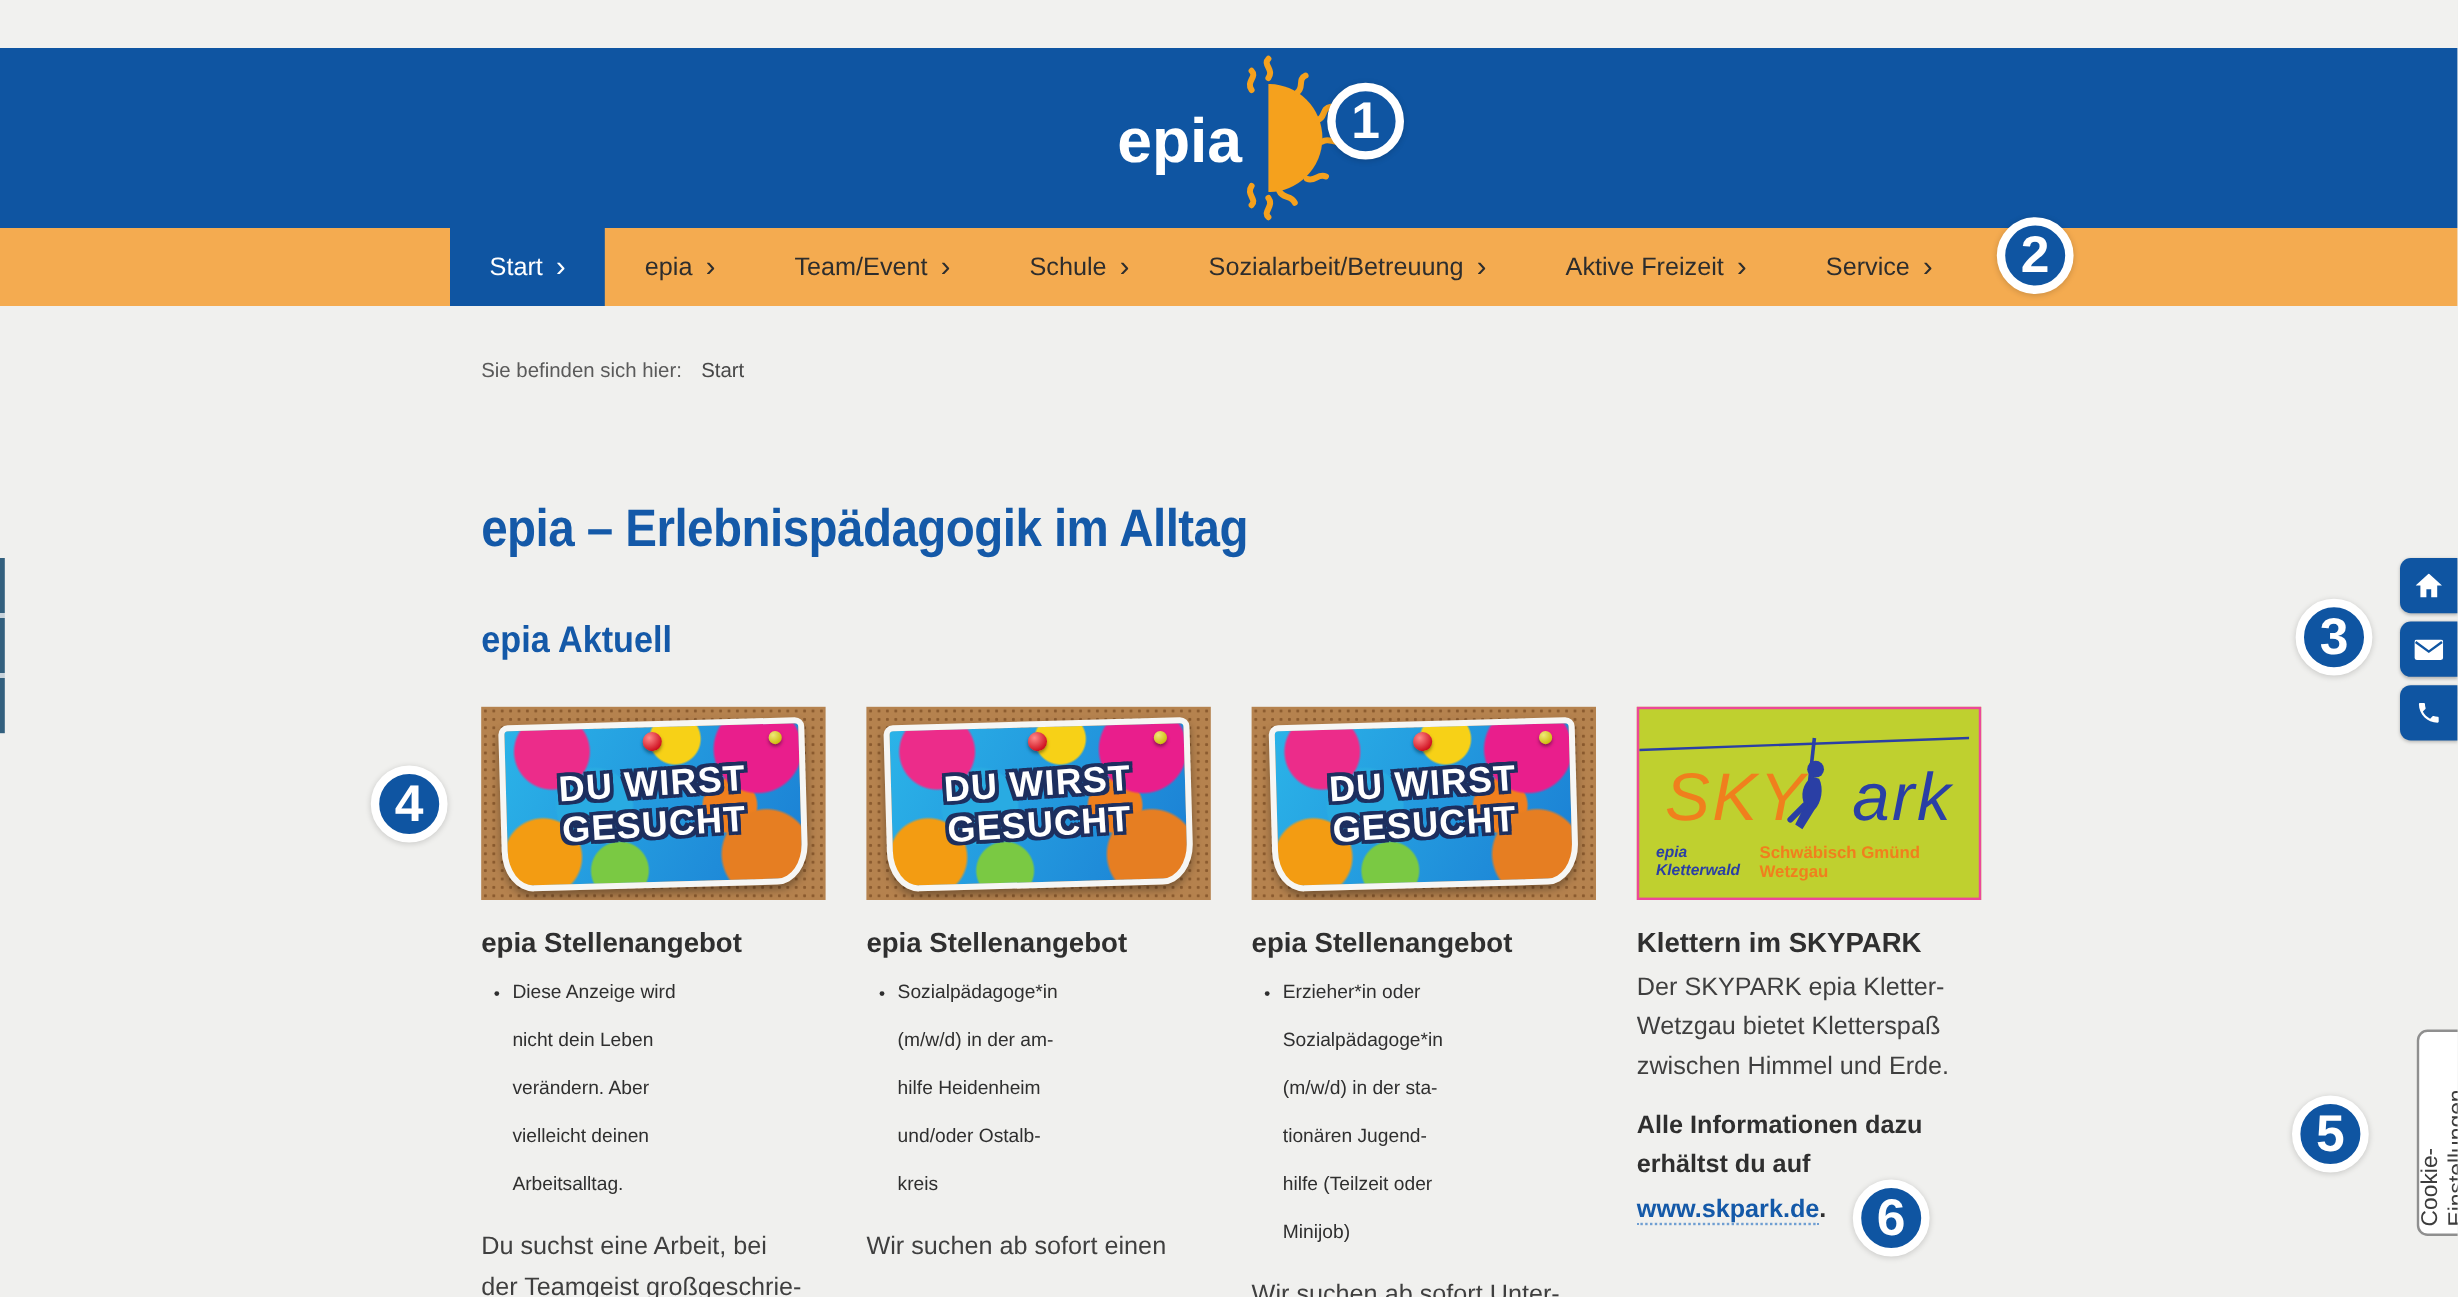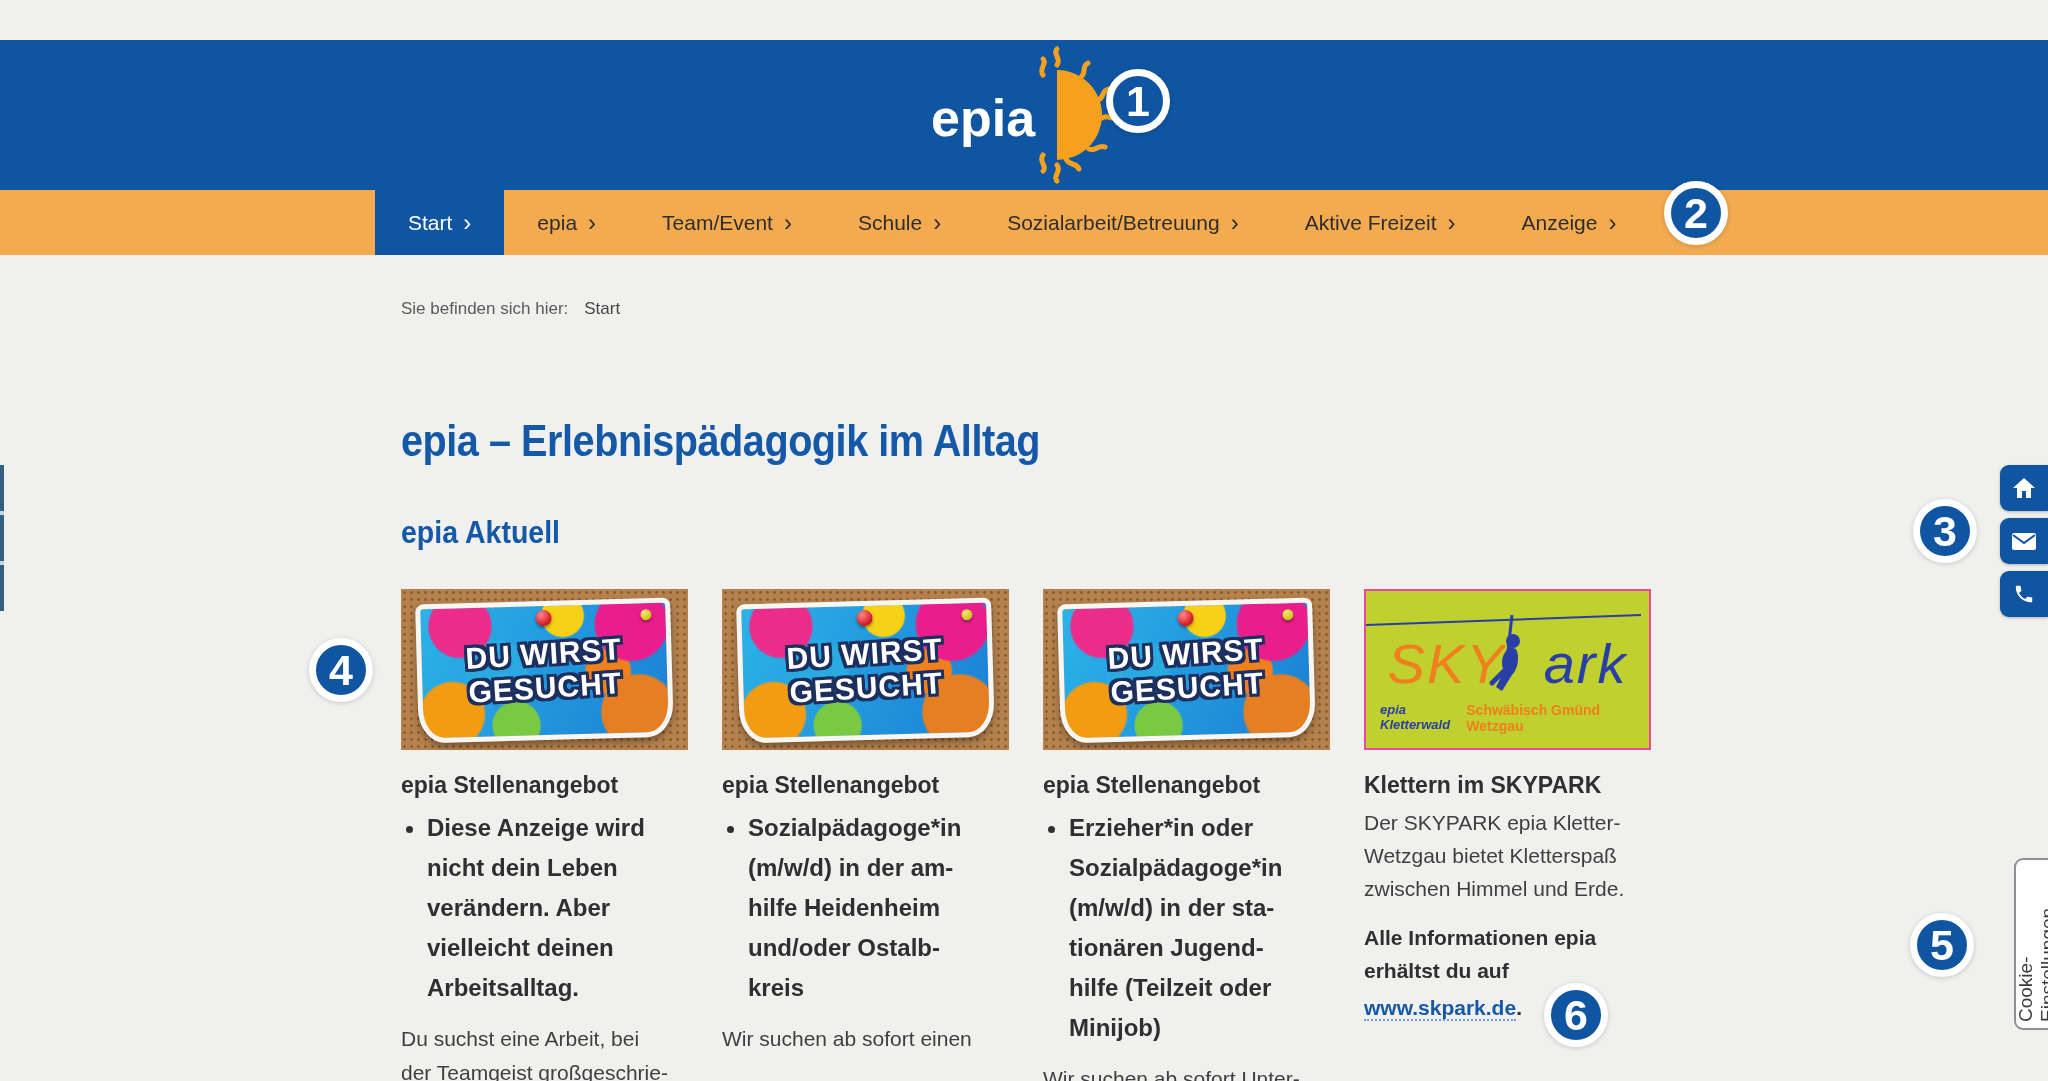--- a/index.html
+++ b/index.html
@@ -118,21 +118,21 @@
   .sky-word .sky { color:#f07f1d; font-size:56px; letter-spacing:2px; }
   .sky-word .ark { color:#2a3fa5; font-size:56px; letter-spacing:2px; margin-left:38px; }
   .climber { position:absolute; left:122px; top:22px; }
   .sky-sub { position:absolute; bottom:14px; width:100%; display:flex; justify-content:space-between; padding:0 14px; }
   .sky-sub .sub-left  { color:#2a3fa5; font-size:13px; font-weight:bold; font-style:italic; }
   .sky-sub .sub-right { color:#f07f1d; font-size:14px; font-weight:bold; }
 
   
   .card-title { margin-top:20px; font-size:23px; font-weight:bold; color:#2f2f2f; line-height:30px; }
   .card ul { margin-top:8px; padding-left:26px; }
-  .card li { font-size:24px; font-weight:bold; color:#2f2f2f; line-height:40px; }
+  .card li { font-size:16px; font-weight:normal; color:#2f2f2f; line-height:40px; }
   .card li span { display:block; }
   .card-body { margin-top:14px; font-size:21px; color:#3f3f3f; line-height:34px; }
   .card-body span { display:block; }
   .card4 .card-body { margin-top:6px; line-height:33px; }
   .card-bold { margin-top:16px; font-size:21px; font-weight:bold; color:#2f2f2f; line-height:33px; }
   .card-bold span { display:block; }
   .card-linkrow { margin-top:4px; font-size:21px; font-weight:bold; line-height:33px; color:#2f2f2f; }
   .card-link {
     color:#1459a8; cursor:pointer;
     border-bottom:2px dotted #6f9ed2; text-decoration:none;
@@ -224,21 +224,21 @@
   </div>
   <div class="nav-item">
     <span>Sozialarbeit/Betreuung</span>
     <span class="chev">›</span>
   </div>
   <div class="nav-item">
     <span>Aktive Freizeit</span>
     <span class="chev">›</span>
   </div>
   <div class="nav-item">
-    <span>Anzeige</span>
+    <span>Service</span>
     <span class="chev">›</span>
   </div>
 </nav>
 
 <div class="breadcrumb">
   <span>Sie befinden sich hier:</span><span class="crumb-current">Start</span>
 </div>
 
 <h1 class="page-title">epia – Erlebnispädagogik im Alltag</h1>
 <h2 class="section-title">epia Aktuell</h2>
@@ -338,21 +338,21 @@
         <span class="sub-right">Schwäbisch Gmünd Wetzgau</span>
       </div>
     </div>
     <div class="card-title">Klettern im SKYPARK</div>
     <div class="card-body">
       <span>Der SKYPARK epia Kletter-</span>
       <span>Wetzgau bietet Kletterspaß</span>
       <span>zwischen Himmel und Erde.</span>
     </div>
     <div class="card-bold">
-      <span>Alle Informationen epia</span>
+      <span>Alle Informationen dazu</span>
       <span>erhältst du auf</span>
     </div>
     <div class="card-linkrow">
       <a class="card-link">www.skpark.de</a><span>.</span>
     </div>
   </div>
 </div>
 
 <div class="quick-actions">
   <div class="qa-btn">

